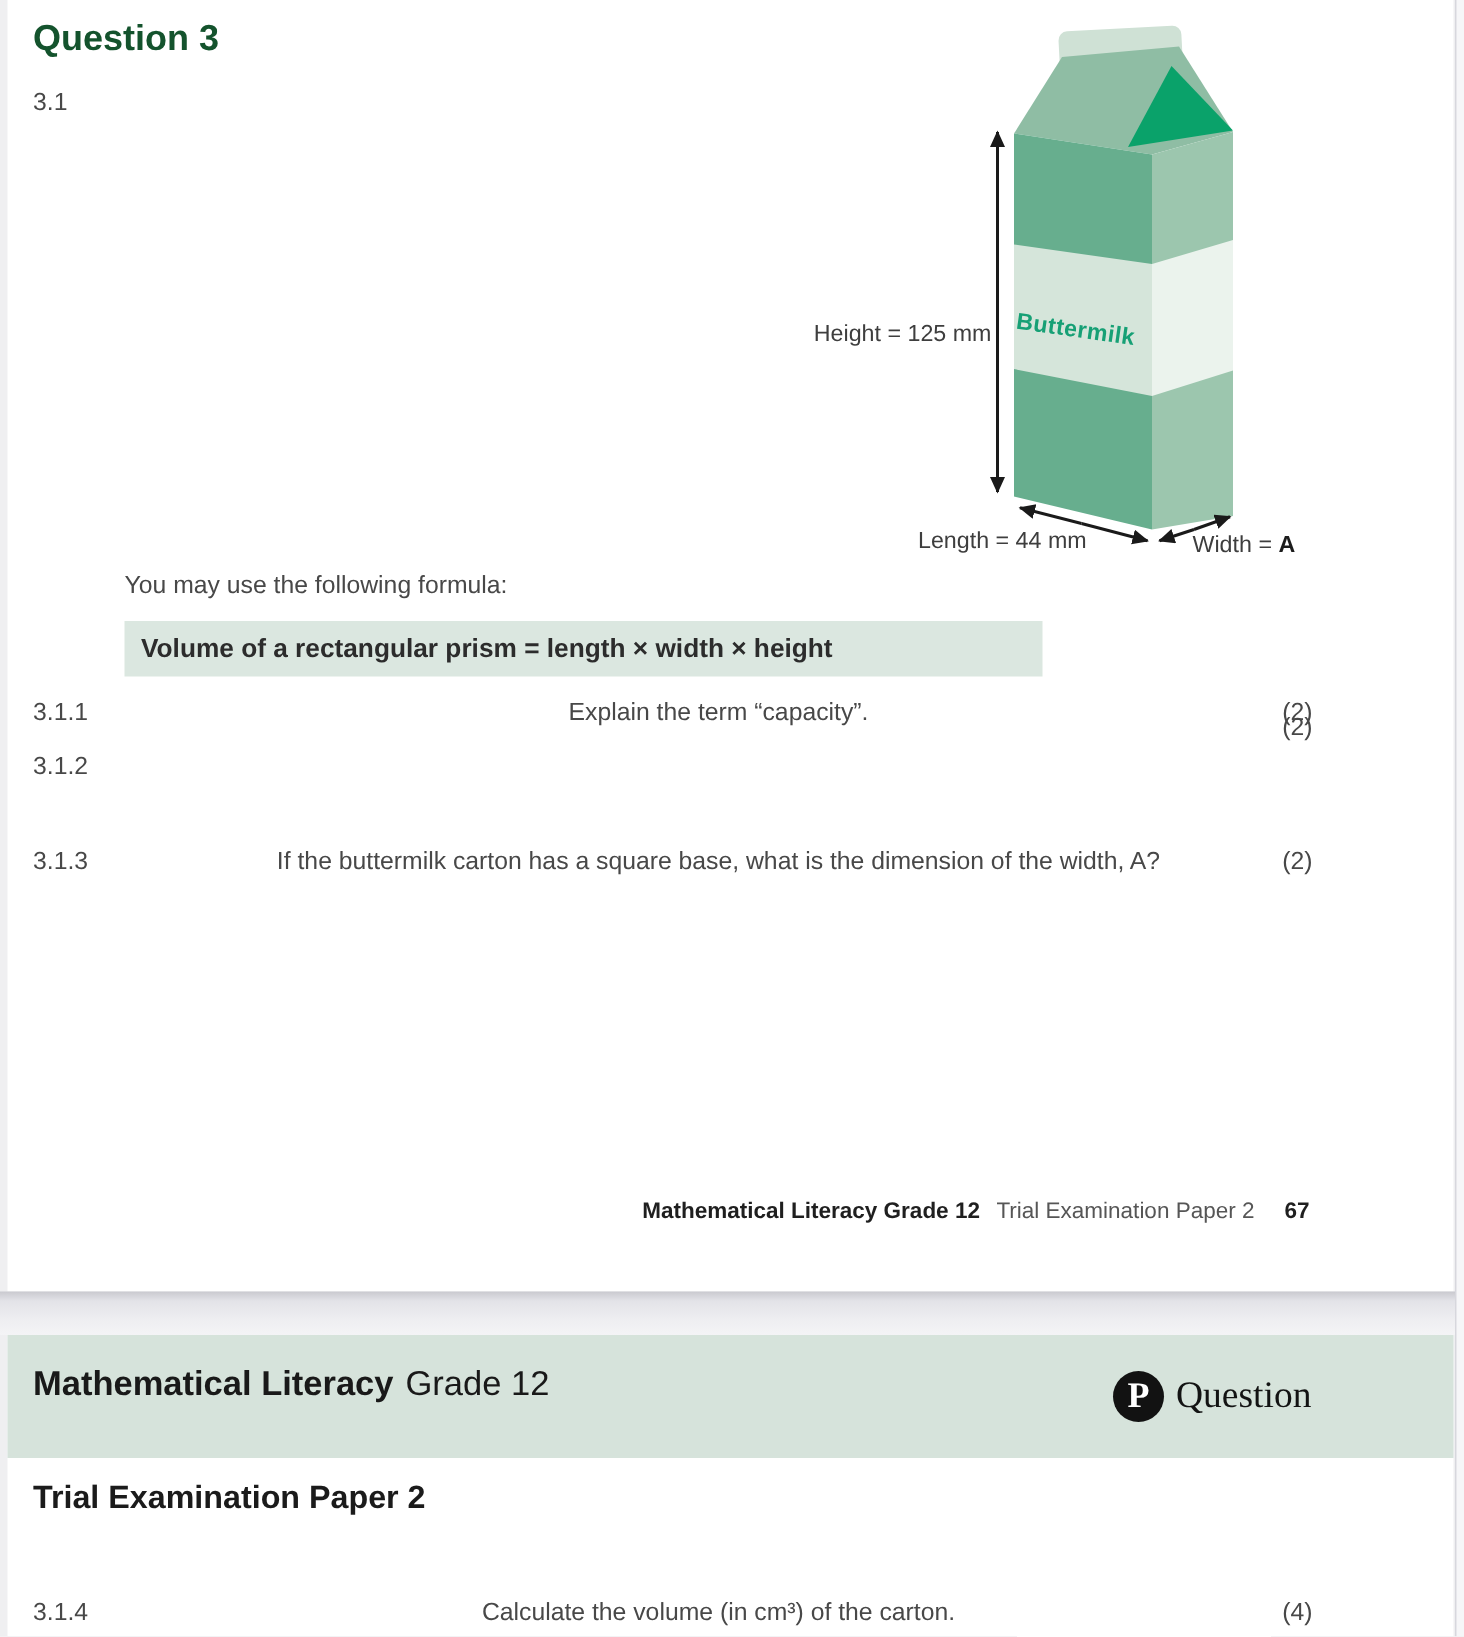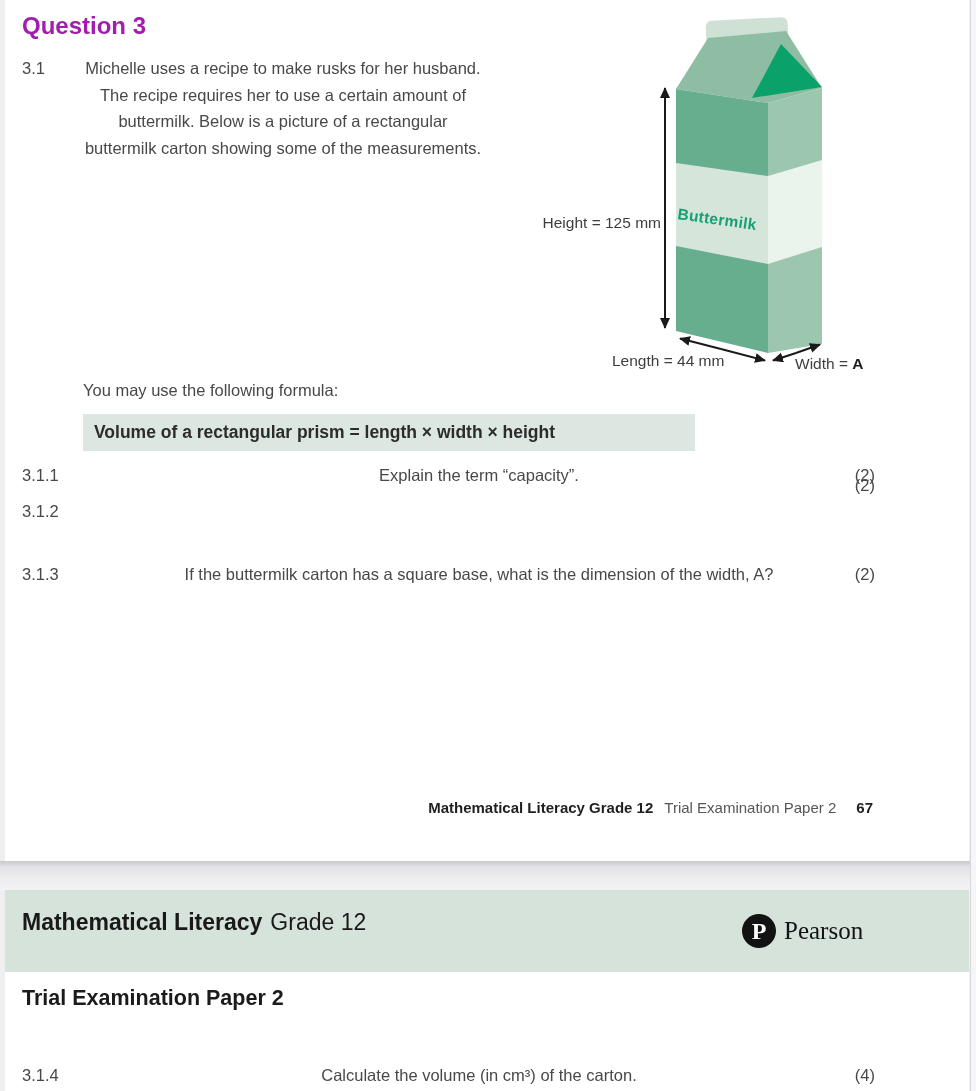--- a/index.html
+++ b/index.html
@@ -11,21 +11,21 @@
   .page1 { top:0; height:861px; }
   .page2 { top:890px; height:201px; }
 
   .page-gap { position:absolute; left:0; top:861px; width:976px; height:29px;
     background:linear-gradient(#c9c9cf 0%, #e3e3e8 22%, #eeeef1 65%, #f4f4f6 100%); }
 
   .scroll-track { position:absolute; right:0; top:0; width:6px; height:1091px;
     background:#f6f6f8; border-left:1px solid #d7d7dd; }
 
   
-  .q-heading { position:absolute; left:22px; top:12px; font-size:24px; font-weight:700; color:#a21caf; }
+  .q-heading { position:absolute; left:22px; top:12px; font-size:24px; font-weight:700; color:#14532d; }
 
   .row { position:absolute; left:22px; width:853px; font-size:16.5px; line-height:26.5px; color:#484848;text-align:center; }
   .row .num { position:absolute; left:0; top:0; }
   .row .rtext { display:block; margin-left:61px; }
   .row .marks { position:absolute; right:0; bottom:0; }
 
   .row-q31 { top:55px; }
   .row-q31 .rtext { width:400px; }
 
   .formula-intro { position:absolute; left:83px; top:381px; font-size:16.5px; color:#484848; }
@@ -71,21 +71,20 @@
 <body>
 
 <div class="screen">
 
   <div class="page page1"></div>
 
   <h1 class="q-heading">Question 3</h1>
 
   <div class="row row-q31">
     <span class="num">3.1</span>
-    <span class="rtext">Michelle uses a recipe to make rusks for her husband. The recipe requires her to use a certain amount of buttermilk. Below is a picture of a rectangular buttermilk carton showing some of the measurements.</span>
   </div>
 
   <svg class="diagram-svg" viewBox="0 0 290 380">
     <defs>
       <marker id="ah" markerUnits="userSpaceOnUse" markerWidth="12" markerHeight="11" refX="10" refY="5" orient="auto">
         <path d="M0,0 L11,5 L0,10 Z" fill="#1a1a1a"></path>
       </marker>
     </defs>
 
     <rect x="106" y="19" width="82" height="27" rx="6" transform="rotate(-3 147 32)" fill="#cfe1d5"></rect>
@@ -149,21 +148,21 @@
 
   <div class="page page2"></div>
 
   <div class="banner"></div>
   <div class="banner-title" style="top:890px; position:absolute; left:22px;">
     <span class="b-subject">Mathematical Literacy</span>
     <span class="b-grade">Grade 12</span>
   </div>
   <div class="brand" style="top:890px;">
     <span class="brand-circle">P</span>
-    <span class="brand-word">Pearson</span>
+    <span class="brand-word">Question</span>
   </div>
 
   <div class="section-heading">Trial Examination Paper 2</div>
 
   <div class="row row-314">
     <span class="num">3.1.4</span>
     <span class="rtext">Calculate the volume (in cm³) of the carton.</span>
     <span class="marks">(4)</span>
   </div>
 

